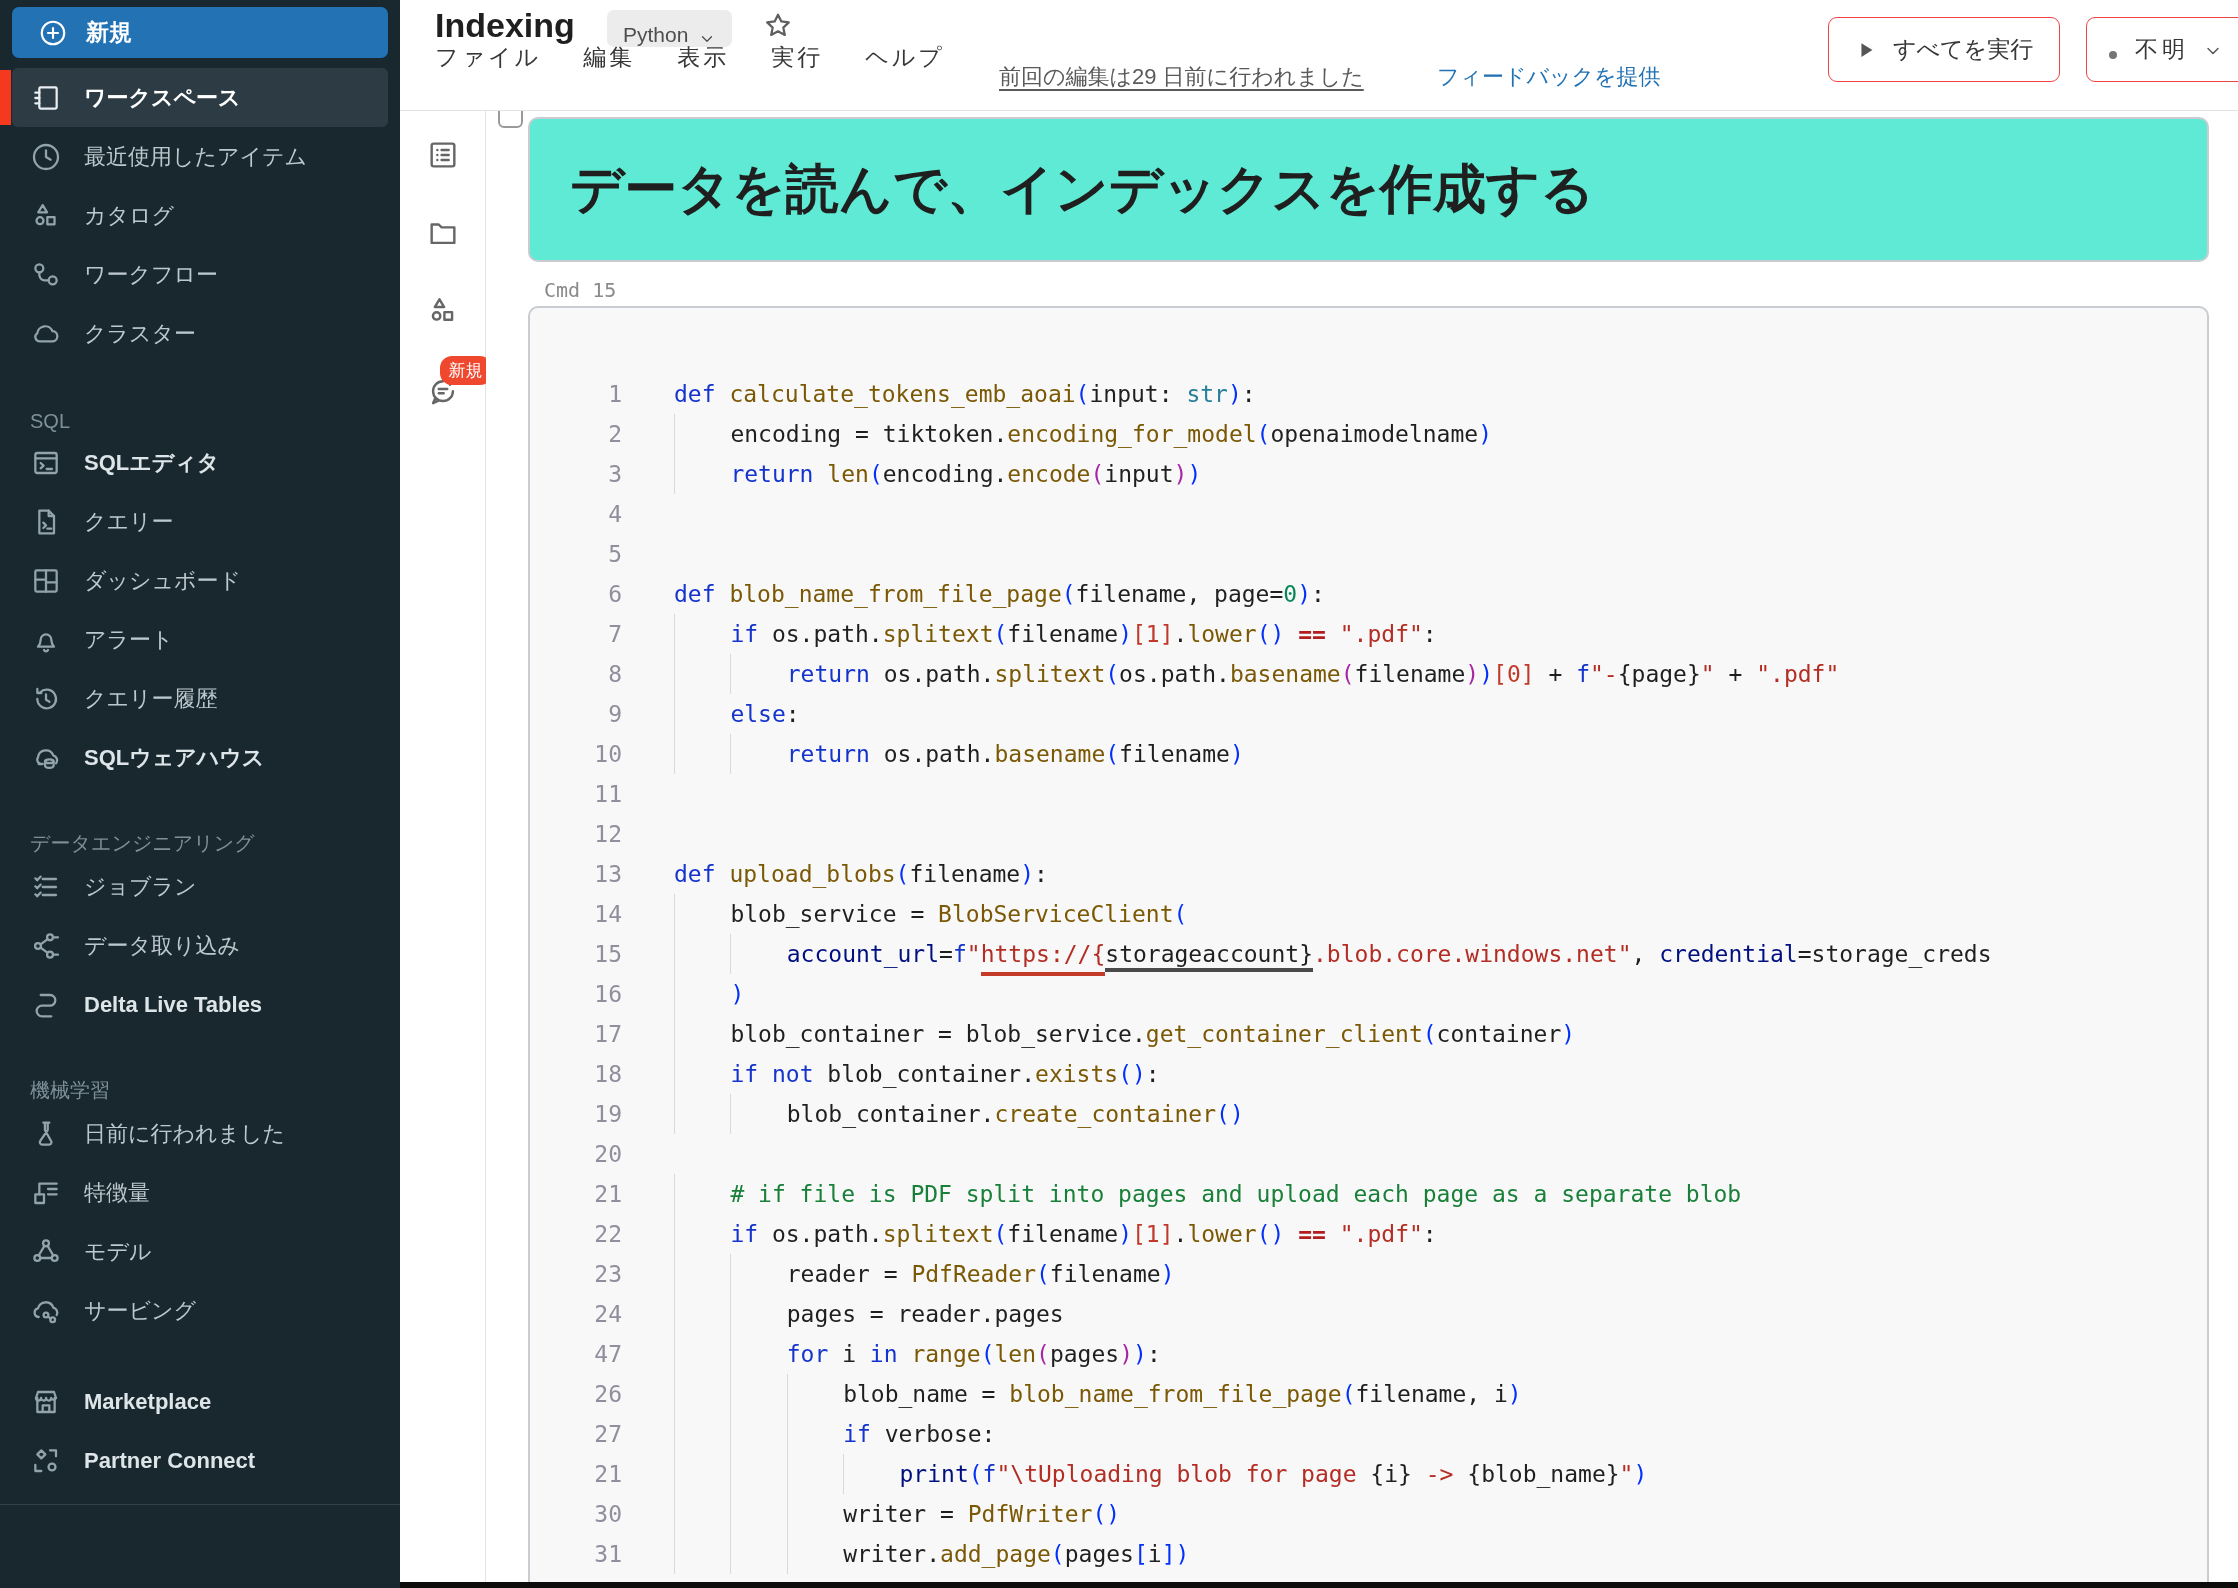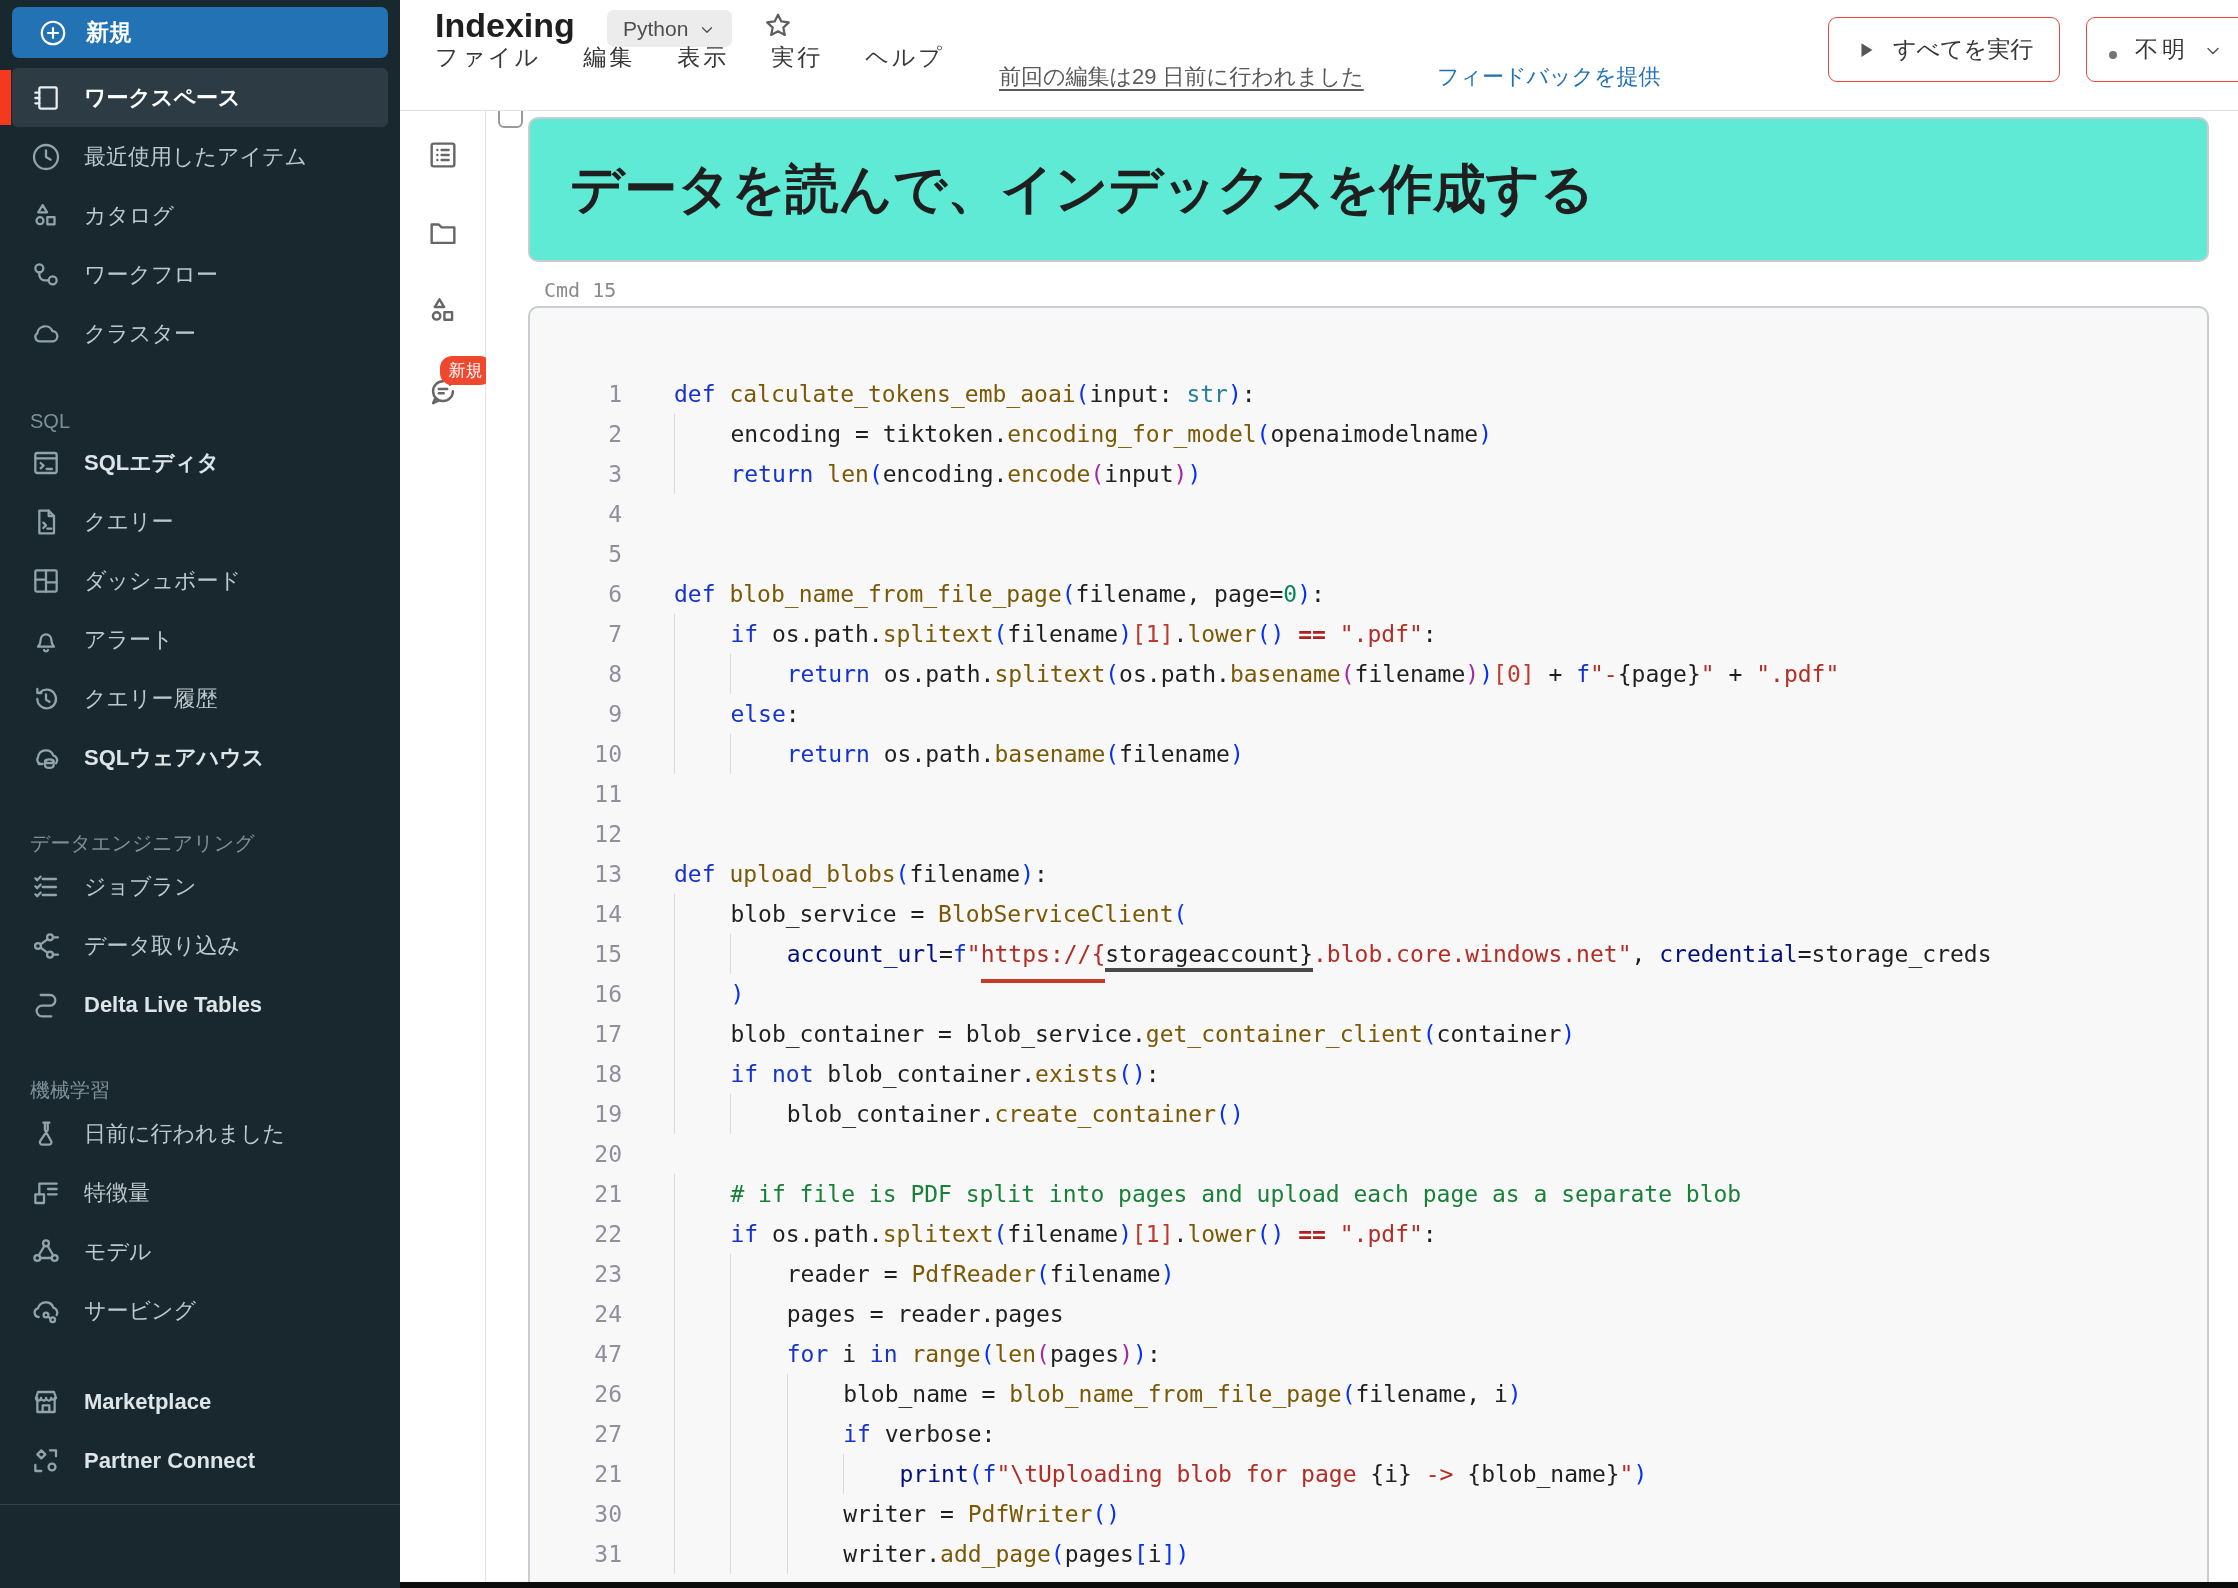--- a/index.html
+++ b/index.html
@@ -21,21 +21,21 @@
              font-size:20px;color:#7f8f98;}
   .sb-gap{height:32px;}
   .sb-divider{border-top:1px solid #32424a;margin-top:14px;height:20px;}
   .sb-ic svg{width:100%;height:100%;display:block;}
 
   
   .main{position:absolute;left:400px;top:0;right:0;bottom:0;background:#fff;overflow:hidden;}
   .main-header{position:absolute;left:0;top:0;right:0;height:110px;background:#fff;border-bottom:1px solid #e3e3e3;overflow:hidden;z-index:5;}
   .nb-title{position:absolute;left:35px;top:6px;font-size:34px;font-weight:600;color:#1f1f1f;}
   .lang-badge{position:absolute;left:207px;top:10px;height:37px;padding:0 16px;background:#ececec;border-radius:7px;
-              display:flex;align-items:center;gap:10px;font-size:21px;color:#4e4e4e;cursor:pointer;}
+              display:flex;align-items:flex-end;gap:10px;font-size:21px;color:#4e4e4e;cursor:pointer;}
   .lang-badge svg{width:18px;height:18px;color:#4e4e4e;}
   .star{position:absolute;left:362px;top:10px;width:32px;height:32px;color:#5f5f5f;cursor:pointer;}
   .star svg{width:100%;height:100%;}
   .menu-row{position:absolute;left:35px;top:42px;height:42px;display:flex;align-items:flex-start;}
   .menu-item{font-size:23px;color:#373737;letter-spacing:3px;margin-right:42px;cursor:pointer;}
   .meta-text{position:absolute;left:599px;top:62px;font-size:22px;color:#5a5a5a;text-decoration:underline;text-underline-offset:5px;}
   .feedback{position:absolute;left:1037px;top:62px;font-size:22px;color:#2272b4;cursor:pointer;}
   .hbtn{position:absolute;top:17px;height:63px;background:#fff;border:1px solid #ef4444;border-radius:9px;
         display:flex;align-items:center;font-size:23px;color:#373737;cursor:pointer;}
   .btn-runall{left:1428px;padding:0 26px;gap:16px;}
@@ -65,21 +65,21 @@
   .cl .ln{width:92px;text-align:right;color:#8f8f9d;flex:0 0 92px;margin-right:52px;}
   .cl .ind{flex:0 0 auto;width:4ch;border-left:1px solid #d9d9d9;}
   .cl .code{white-space:pre;color:#1f1f1f;}
 
   
   .tk-k{color:#1434cc;} .tk-f{color:#7b5804;} .tk-s{color:#b32d24;} .tk-c{color:#188038;}
   .tk-n{color:#098658;} .tk-ty{color:#267f99;} .tk-p{color:#1f1f1f;}
   .tk-b1{color:#0431fa;} .tk-b2{color:#a626a4;} .tk-br{color:#c0392b;}
   .tk-op{color:#b02020;font-weight:bold;}
   .tk-nv{color:#001080;}
-  .tk-su{color:#b32d24;border-bottom:4px solid #c43b2a;padding-bottom:12px;}
+  .tk-su{color:#b32d24;border-bottom:4px solid #c43b2a;padding-bottom:5px;}
   .tk-ud{color:#1f1f1f;border-bottom:4px solid #4a4a4a;padding-bottom:1px;}
 
   .bottom-bar{position:absolute;left:0;bottom:0;width:100%;height:6px;background:#0c0c0c;z-index:9;}
 </style>
 </head>
 <body>
 
 <nav class="sidebar">
   <div class="new-btn">
     <span class="sb-ic" style="width:30px;height:30px;color:#fff;">

